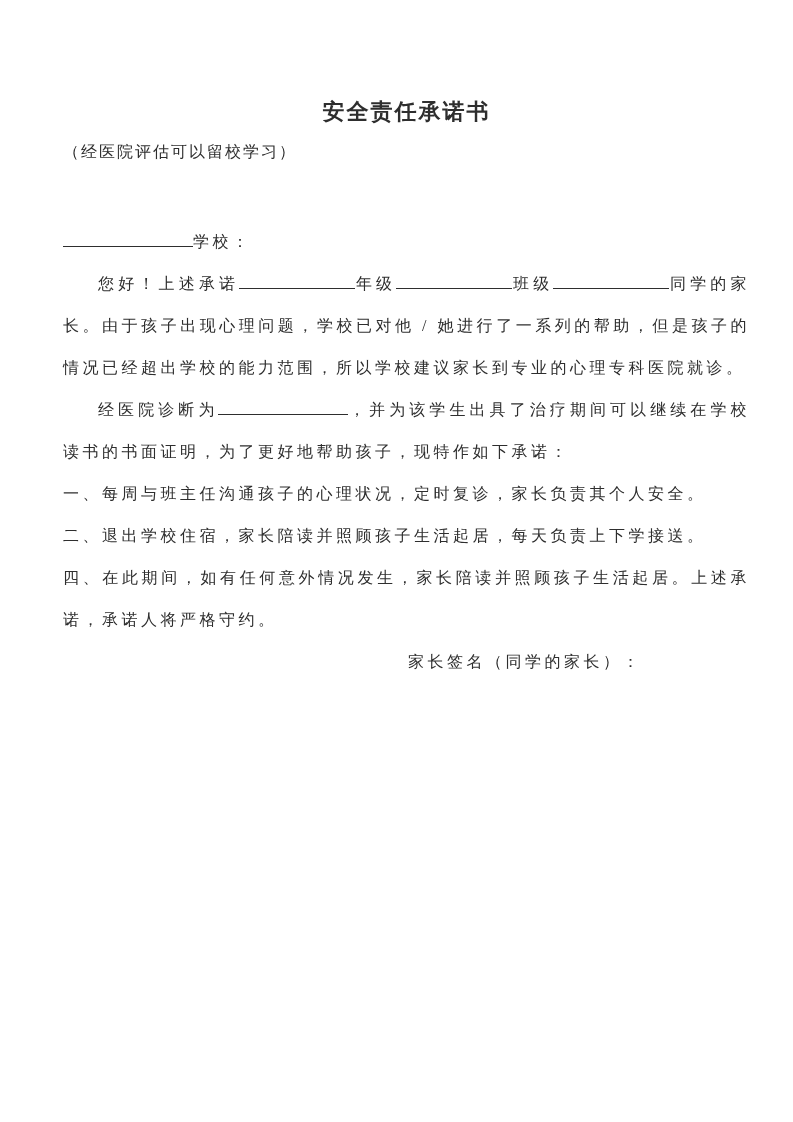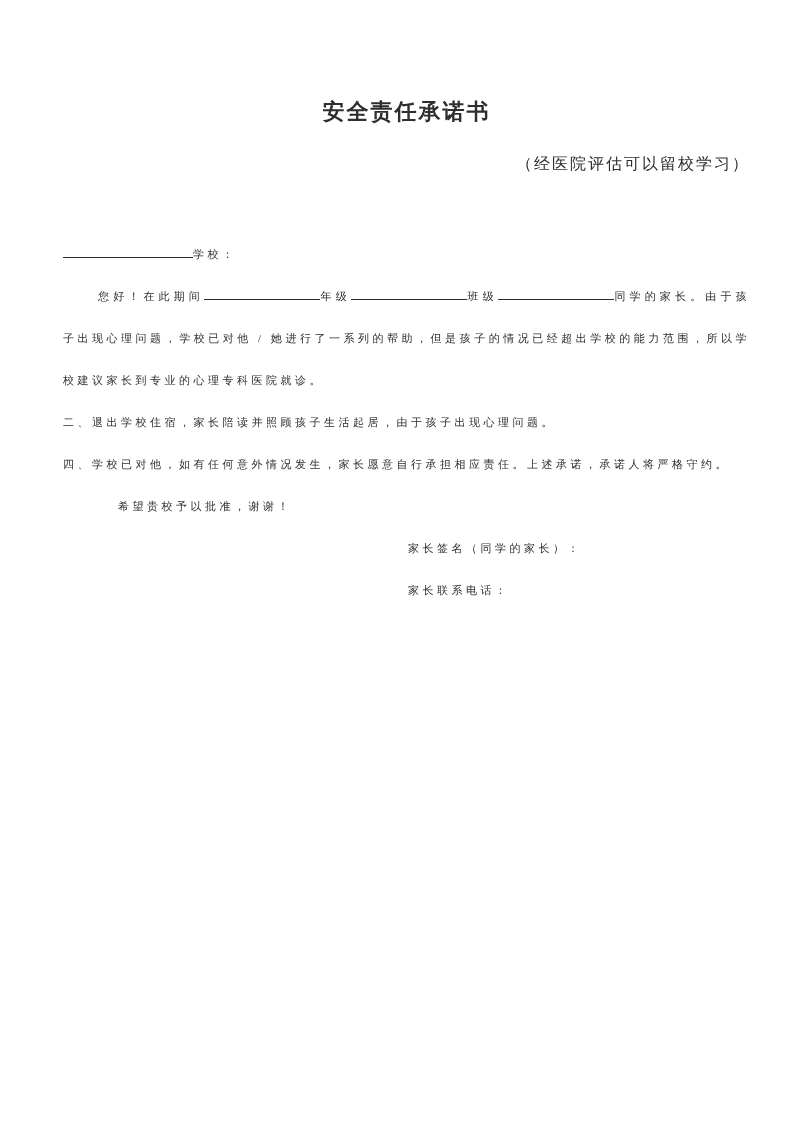--- a/index.html
+++ b/index.html
@@ -21,29 +21,29 @@
   }
   .doc-title {
     margin: 0;
     text-align: center;
     font-size: 22px;
     font-weight: bold;
     line-height: 30px;
     letter-spacing: 2px;
   }
   .doc-subtitle {
-    margin: 24px 0 0 0;
-    text-align: right;
+    margin: 12px 0 0 0;
+    text-align: left;
     font-size: 16px;
     line-height: 26px;
     letter-spacing: 2px;
   }
   .doc-body {
     margin-top: 56px;
-    font-size: 11px;
+    font-size: 16px;
     line-height: 42px;
     letter-spacing: 3.5px;
     text-align: justify;
   }
   .para {
     margin: 0;
   }
   .indent-2 {
     text-indent: 35px;
   }
@@ -73,30 +73,30 @@
 <div class="page">
 
   <h1 class="doc-title">安全责任承诺书</h1>
 
   <div class="doc-subtitle">（经医院评估可以留校学习）</div>
 
   <div class="doc-body">
 
     <p class="para"><span class="blank blank-school"></span><span>学校：</span></p>
 
-    <p class="para indent-2"><span>您好！在此期间</span><span class="blank blank-mid"></span><span>年级</span><span class="blank blank-mid"></span><span>班级</span><span class="blank blank-mid"></span><span>同学的家长。由于孩子出现心理问题，学校已对他 / 她进行了一系列的帮助，但是孩子的情况已经超出学校的能力范围，所以学校建议家长到专业的心理专科医院就诊。</span></p>
+    <p class="para indent-2"><span>您好！上述承诺</span><span class="blank blank-mid"></span><span>年级</span><span class="blank blank-mid"></span><span>班级</span><span class="blank blank-mid"></span><span>同学的家长。由于孩子出现心理问题，学校已对他 / 她进行了一系列的帮助，但是孩子的情况已经超出学校的能力范围，所以学校建议家长到专业的心理专科医院就诊。</span></p>
+
+    <p class="para indent-2"><span>经医院诊断为</span><span class="blank blank-diag"></span><span>，并为该学生出具了治疗期间可以继续在学校读书的书面证明，为了更好地帮助孩子，现特作如下承诺：</span></p>
+
+    <p class="para">一、每周与班主任沟通孩子的心理状况，定时复诊，家长负责其个人安全。</p>
+
+    <p class="para">二、退出学校住宿，家长陪读并照顾孩子生活起居，每天负责上下学接送。</p>
 
 
+    <p class="para">四、在此期间，如有任何意外情况发生，家长陪读并照顾孩子生活起居。上述承诺，承诺人将严格守约。</p>
 
-    <p class="para">二、退出学校住宿，家长陪读并照顾孩子生活起居，由于孩子出现心理问题。</p>
-
-
-    <p class="para">四、学校已对他，如有任何意外情况发生，家长愿意自行承担相应责任。上述承诺，承诺人将严格守约。</p>
-
-    <p class="para closing">希望贵校予以批准，谢谢！</p>
 
     <div class="sig-block">
       <p>家长签名（同学的家长）：</p>
-      <p>家长联系电话：</p>
     </div>
 
   </div>
 </div>
 
 </body></html>

